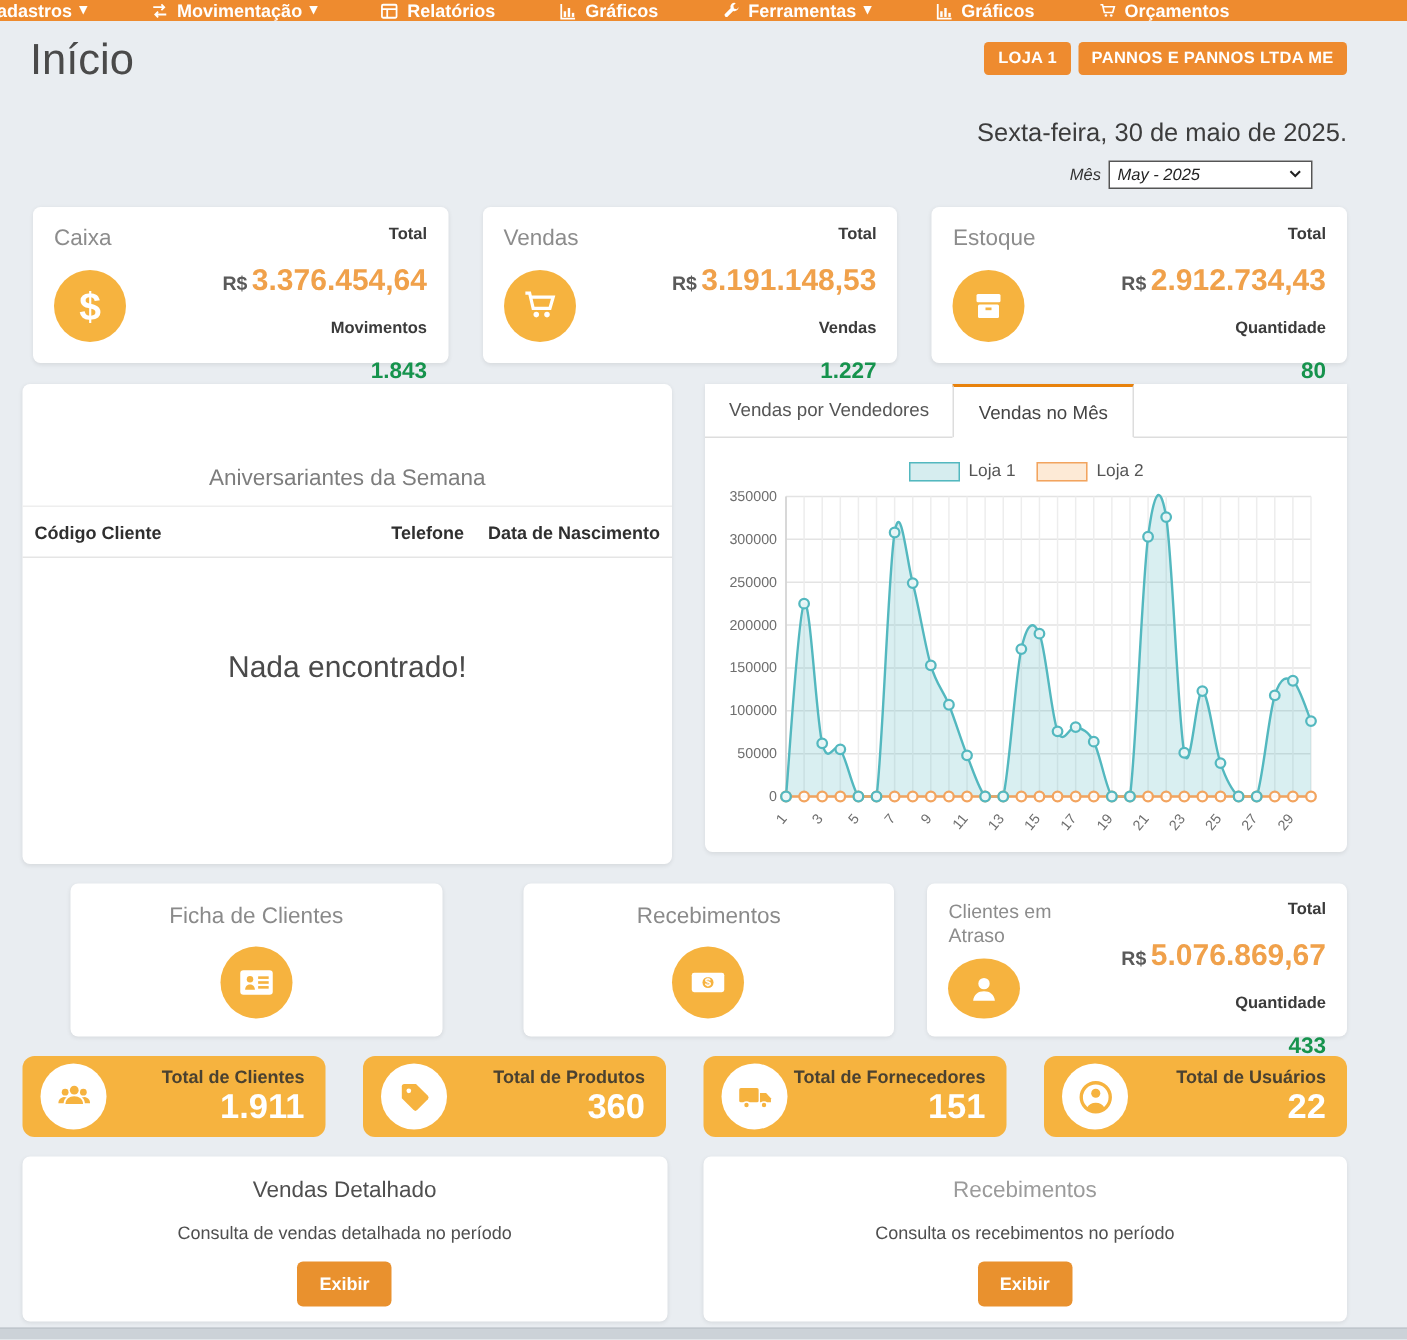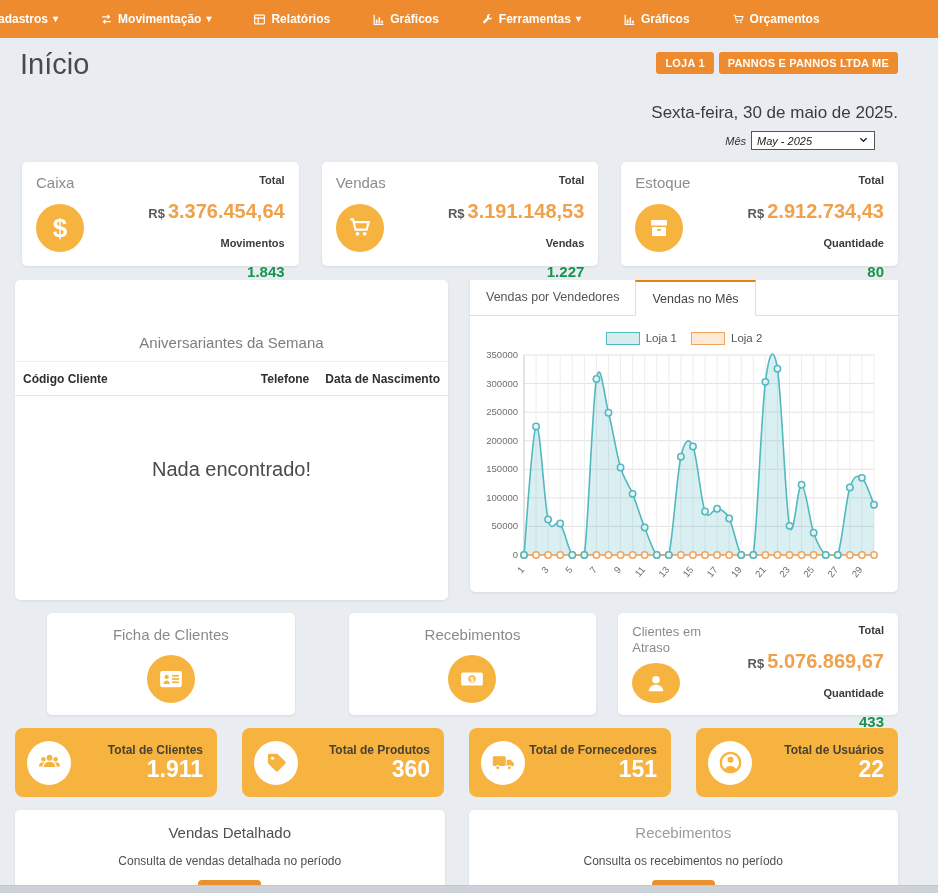--- a/index.html
+++ b/index.html
@@ -1,34 +1,34 @@
 <!DOCTYPE html>
 <html><head>
 <meta charset="utf-8">
 <style>
   * { margin:0; padding:0; box-sizing:border-box; }
   html,body { width:938px; height:893px; overflow:hidden; }
   body { font-family:"Liberation Sans", sans-serif; background:#e9edf1; position:relative; }
 
   
-  .navbar { height:38px; background:#ee8b2f; display:flex; align-items:center; gap:42px; padding-left:0; color:#fff; white-space:nowrap; overflow:hidden; }
+  .navbar { height:14px; background:#ee8b2f; display:flex; align-items:center; gap:42px; padding-left:0; color:#fff; white-space:nowrap; overflow:hidden; }
   .nav-item { display:flex; align-items:center; gap:5px; font-size:12px; font-weight:bold; cursor:pointer; }
   .nav-item:first-child { margin-left:-2px; }
   .nav-item svg { display:block; }
   .caret { font-size:10px; line-height:1; }
 
   
   .page { padding:0 0 0 0; }
   .header-row { display:flex; justify-content:space-between; align-items:flex-start; padding:10px 40px 0 20px; }
   .page-title { font-size:29px; color:#4a4a4a; }
   .badges { display:flex; gap:5px; margin-top:4px; margin-right:0; }
   .badge { background:#ee8b2f; color:#fff; font-size:11px; font-weight:bold; padding:5px 9px; border-radius:3px; letter-spacing:.2px; cursor:pointer; }
   .date-row { text-align:right; padding-right:40px; margin-top:22px; font-size:17px; color:#3c3c3c; }
   .month-row { display:flex; justify-content:flex-end; align-items:center; gap:5px; padding-right:63px; margin-top:8px; font-size:11px; color:#333;font-style:italic; }
-  .month-select { width:124px; height:19px; border:1px solid #555; background:#fff; display:flex; align-items:center; justify-content:space-between; padding:0 5px; font-size:11px; color:#222; cursor:pointer; }
+  .month-select { width:136px; height:19px; border:1px solid #555; background:#fff; display:flex; align-items:center; justify-content:space-between; padding:0 5px; font-size:11px; color:#222; cursor:pointer; }
 
   
   .panel { background:#fff; border-radius:5px; box-shadow:0 1px 3px rgba(0,0,0,.08); }
 
   
   .cards-row { display:grid; grid-template-columns:repeat(3,1fr); gap:23px; margin:12px 40px 0 22px; }
   .summary-card { padding:12px 14px 10px 14px; height:104px; }
   .card-title { font-size:15px; color:#8c8c8c; }
   .card-title.two-line { font-size:13px; line-height:1.25; }
   .card-flex { display:flex; justify-content:space-between; align-items:flex-start; height:100%; }
@@ -61,21 +61,21 @@
 
   
   .row3 { display:grid; grid-template-columns:repeat(3,1fr); gap:22px; margin:13px 40px 0 15px; }
   .info-card { height:102px; padding-top:13px; text-align:center;margin-left:32px; }
   .info-title { font-size:15px; color:#8a8a8a; }
   .info-card .icon-circle { margin:12px auto 0 auto; }
   .atraso-card { padding:11px 14px 8px 14px; height:102px; }
 
   
   .stats-row { display:grid; grid-template-columns:repeat(4,1fr); gap:25px; margin:13px 40px 0 15px; }
-  .stat-card { background:#f6b33f; border-radius:8px; height:69px; display:flex; align-items:center; justify-content:space-between; padding:0 14px 0 12px; cursor:pointer; }
+  .stat-card { background:#f6b33f; border-radius:8px; height:54px; display:flex; align-items:center; justify-content:space-between; padding:0 14px 0 12px; cursor:pointer; }
   .white-circle { width:44px; height:44px; border-radius:50%; background:#fff; display:flex; align-items:center; justify-content:center; }
   .stat-right { text-align:right; }
   .stat-label { font-size:12px; font-weight:bold; color:#4a4130; }
   .stat-value { font-size:23px; font-weight:bold; color:#fff; line-height:1.1; }
 
   
   .bottom-row { display:grid; grid-template-columns:repeat(2,1fr); gap:24px; margin:13px 40px 0 15px; }
   .action-panel { height:110px; text-align:center; padding-top:14px; }
   .action-title { font-size:15px; }
   .action-title.dark { color:#4f4f4f; }

